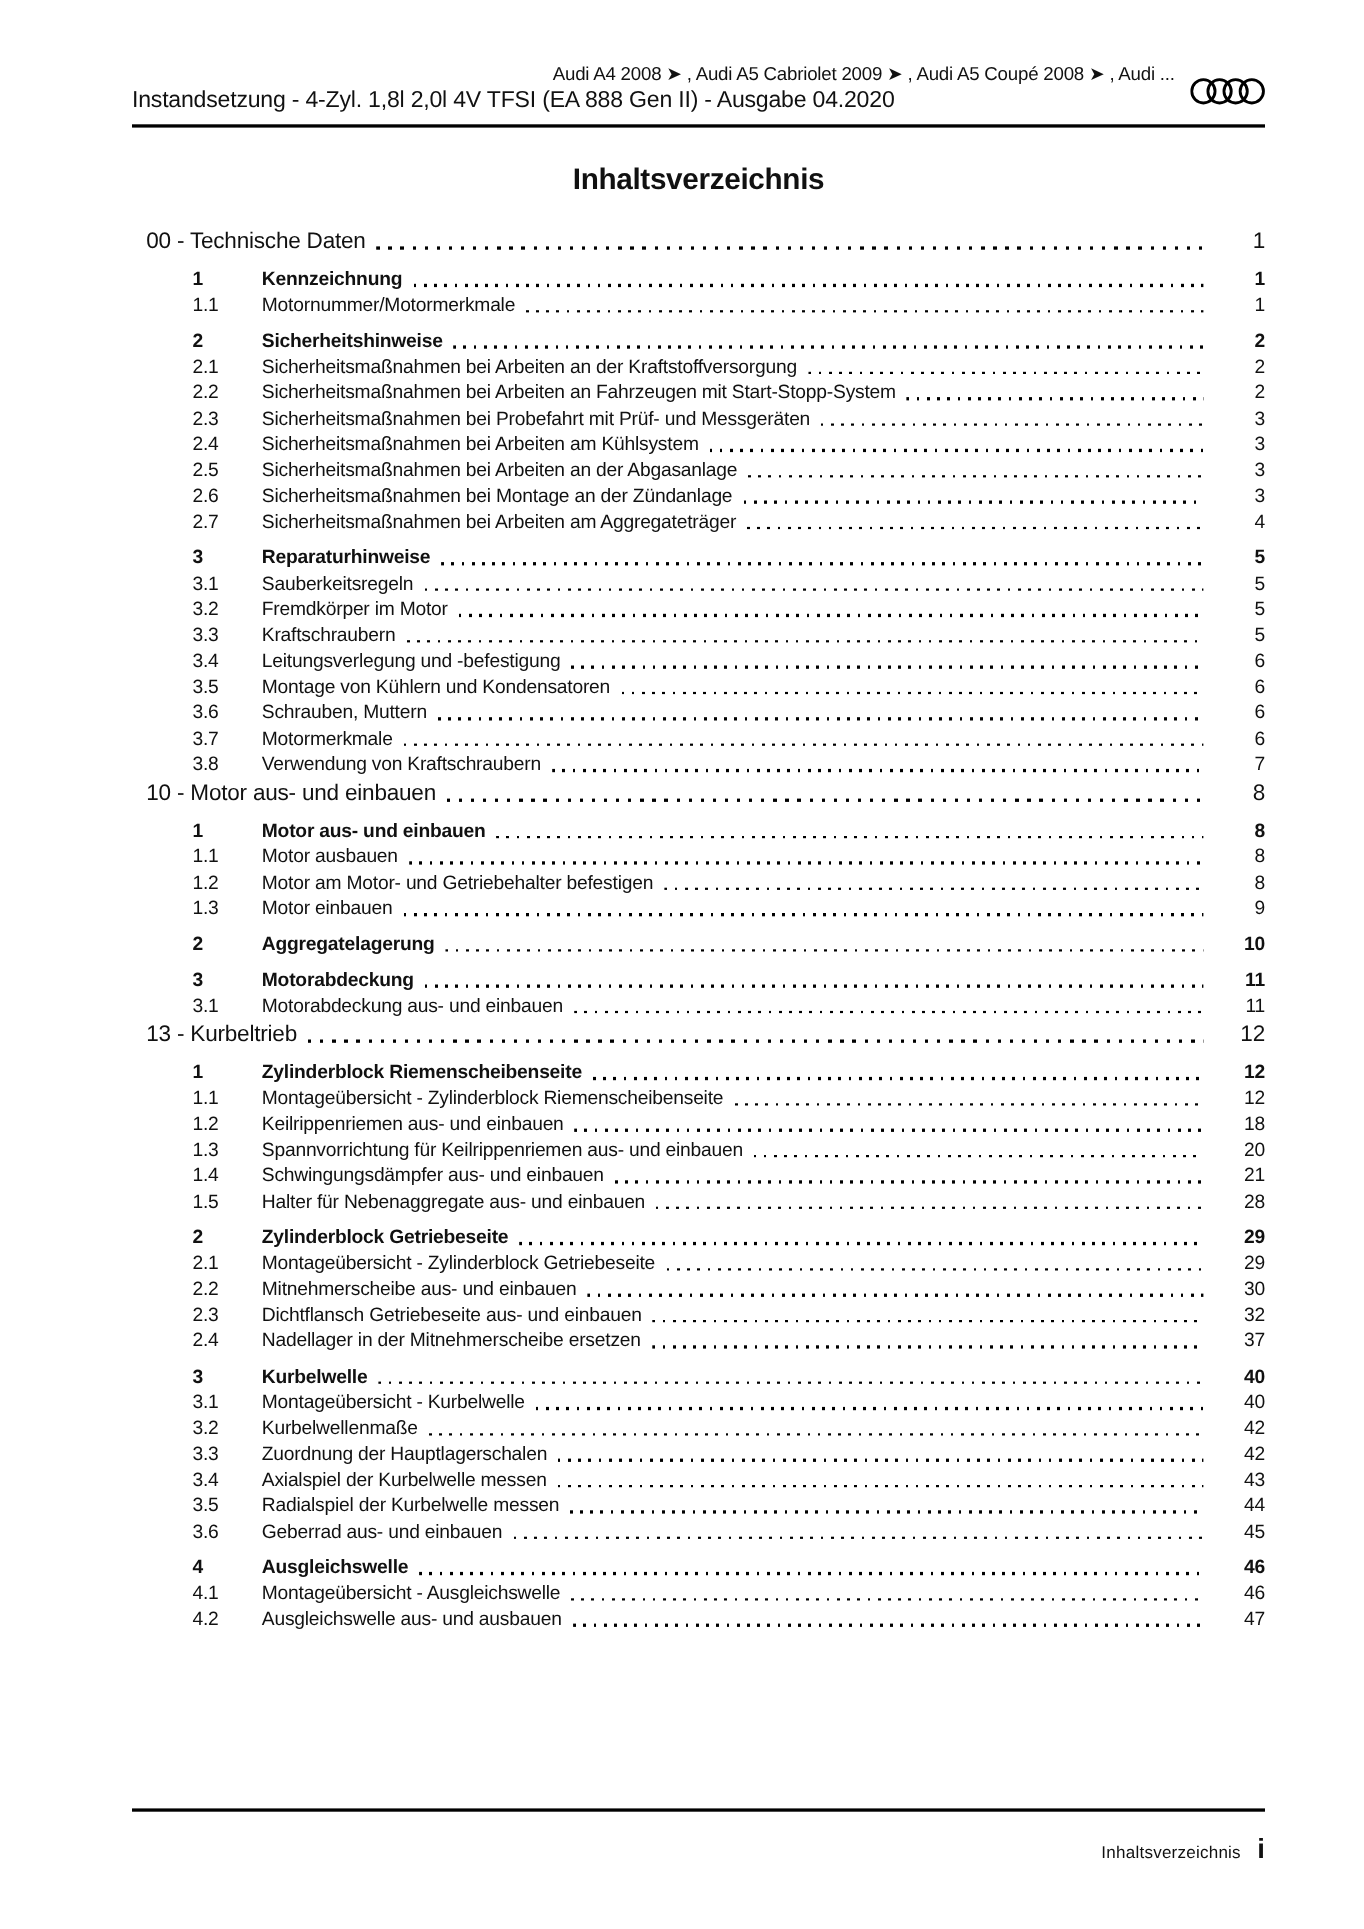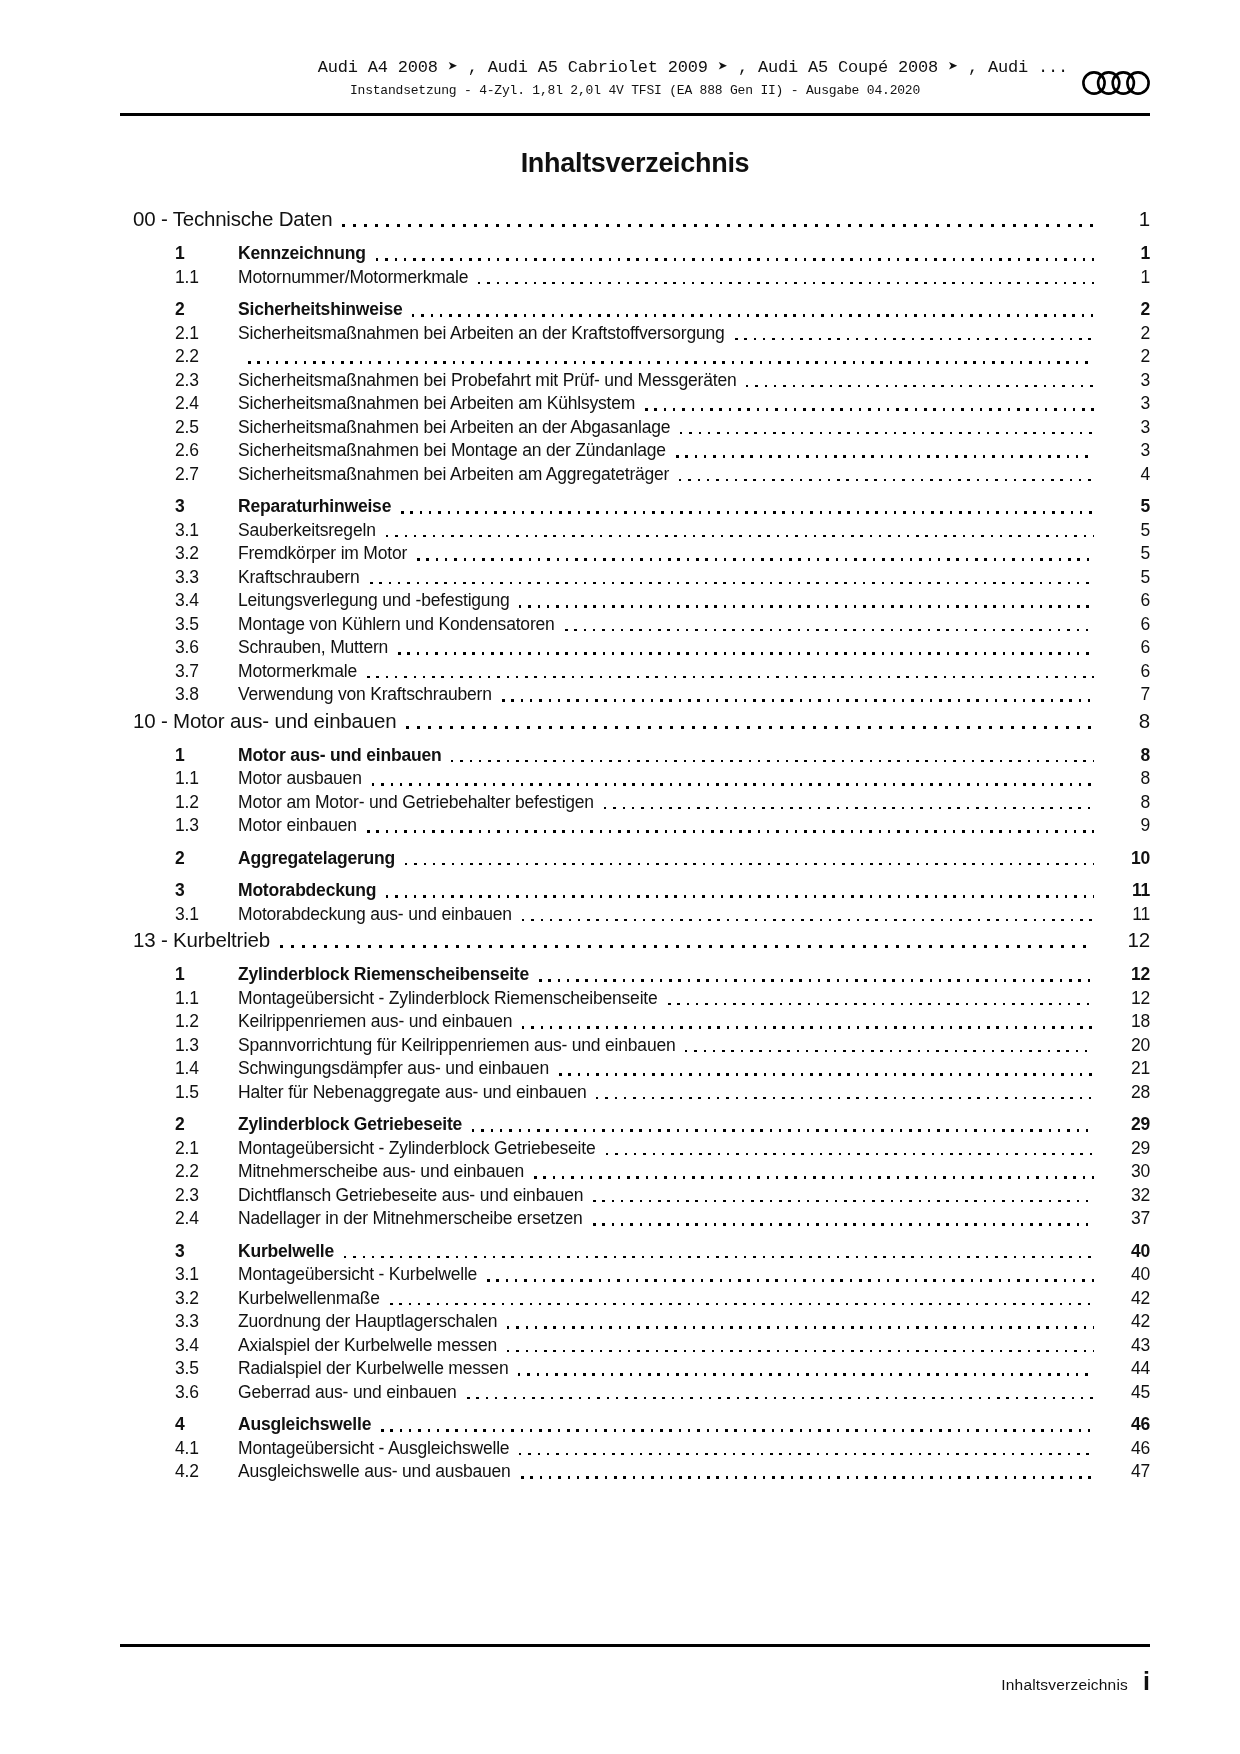--- a/index.html
+++ b/index.html
@@ -12,33 +12,33 @@
     font-family: "Liberation Sans", "DejaVu Sans", sans-serif;
     overflow: hidden;
   }
   .content {
     position: absolute;
     left: 120px;
     top: 56px;
     width: 1030px;
   }
   
-  .doc-header { position: relative; font-family: Liberation Mono, monospace; }
+  .doc-header { position: relative; }
   .h-line1 {
     font-size: 17px;
     line-height: 23px;
     text-align: right;
     padding-right: 82px;
     white-space: nowrap;
     letter-spacing: -0.2px;
   }
   .h-line2 {
-    font-size: 13px;
+    font-size: 21px;
     line-height: 23px;
-    text-align: center;
+    text-align: left;
     letter-spacing: -0.2px;
   }
   .audi-rings {
     position: absolute;
     right: 0;
     top: 14px;
     width: 68px;
     height: 26px;
   }
   .header-rule {
@@ -159,20 +159,21 @@
           <span class="page-col">2</span>
         </div>
         <div class="row entry-row">
           <span class="e-num">2.1</span>
           <span class="e-label">Sicherheitsmaßnahmen bei Arbeiten an der Kraftstoffversorgung</span>
           <span class="dots"></span>
           <span class="page-col">2</span>
         </div>
         <div class="row entry-row">
           <span class="e-num">2.2</span>
+          <span class="e-label">Sicherheitsmaßnahmen bei Arbeiten an Fahrzeugen mit Start-Stopp-System</span>
           <span class="dots"></span>
           <span class="page-col">2</span>
         </div>
         <div class="row entry-row">
           <span class="e-num">2.3</span>
           <span class="e-label">Sicherheitsmaßnahmen bei Probefahrt mit Prüf- und Messgeräten</span>
           <span class="dots"></span>
           <span class="page-col">3</span>
         </div>
         <div class="row entry-row">

